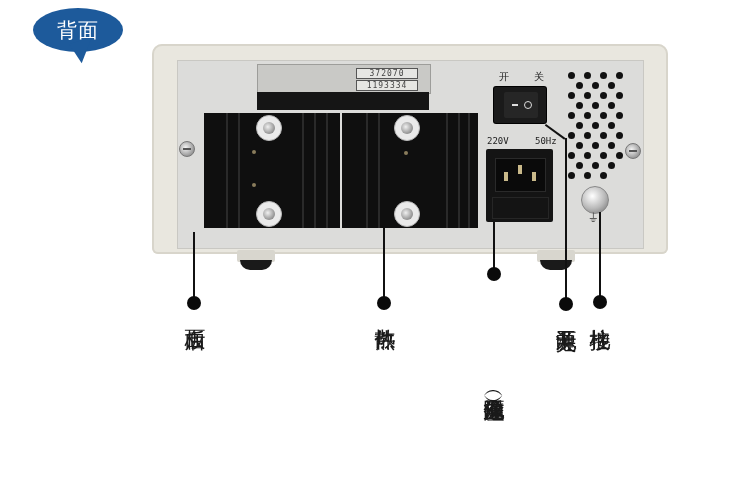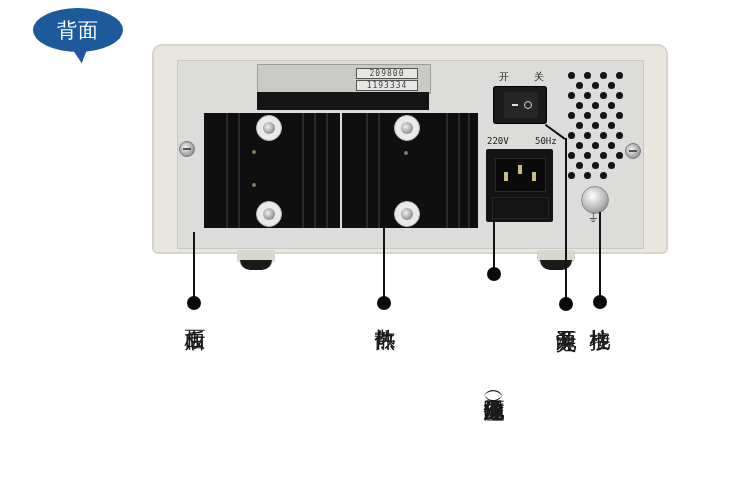--- a/index.html
+++ b/index.html
@@ -87,21 +87,21 @@
   <div class="bubble-tail"></div>
   <div class="bubble-text">背面</div>
 </div>
 
 <div class="chassis"></div>
 <div class="panel"></div>
 <div class="side-screw" style="left:179px;top:141px;"></div>
 <div class="side-screw" style="left:625px;top:143px;"></div>
 
 <div class="plate">
-  <div class="plate-code" style="top:3px;">209800</div>
+  <div class="plate-code" style="top:3px;">372070</div>
   <div class="plate-code" style="top:15px;">1193334</div>
 </div>
 <div class="blackbar"></div>
 
 <div class="heatsink" style="left:204px;width:136px;">
   <div class="fin" style="left:22px;"></div>
     <div class="fin" style="left:34px;"></div>
   <div class="fin" style="left:98px;"></div>
     <div class="fin" style="left:110px;"></div>
     <div class="fin" style="left:122px;"></div>

